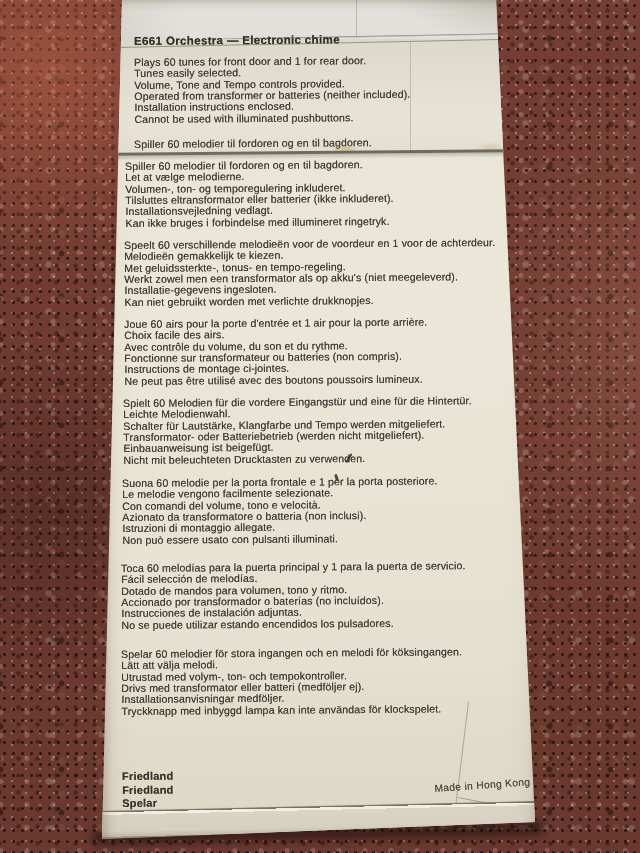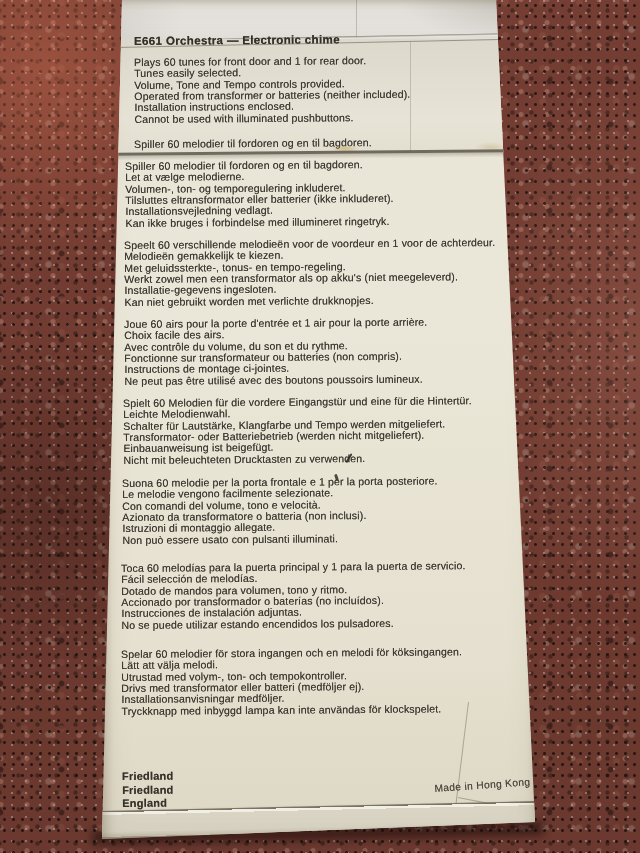--- a/index.html
+++ b/index.html
@@ -221,19 +221,19 @@
     <div class="line">Installationsanvisningar medföljer.</div>
     <div class="line">Tryckknapp med inbyggd lampa kan inte användas för klockspelet.</div>
   </div>
 
   <div class="scratch-a"></div>
   <div class="scratch-b"></div>
 
   <div class="tblock maker" style="left:20px;top:770px;">
     <div class="line">Friedland</div>
     <div class="line">Friedland</div>
-    <div class="line">England</div>
+    <div class="line">Spelar</div>
   </div>
 
   <div class="made-in">Made in Hong Kong</div>
 
   <div class="bottom-strip"></div>
 </div>
 
 </body></html>

